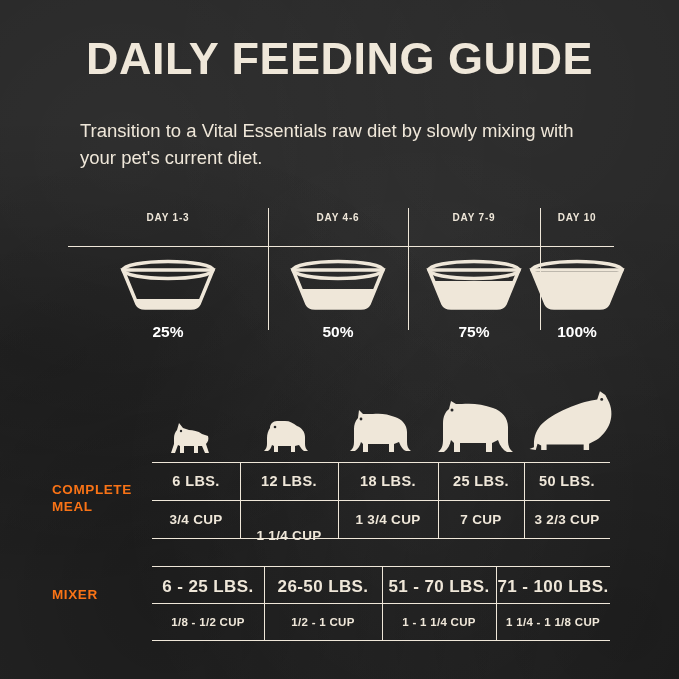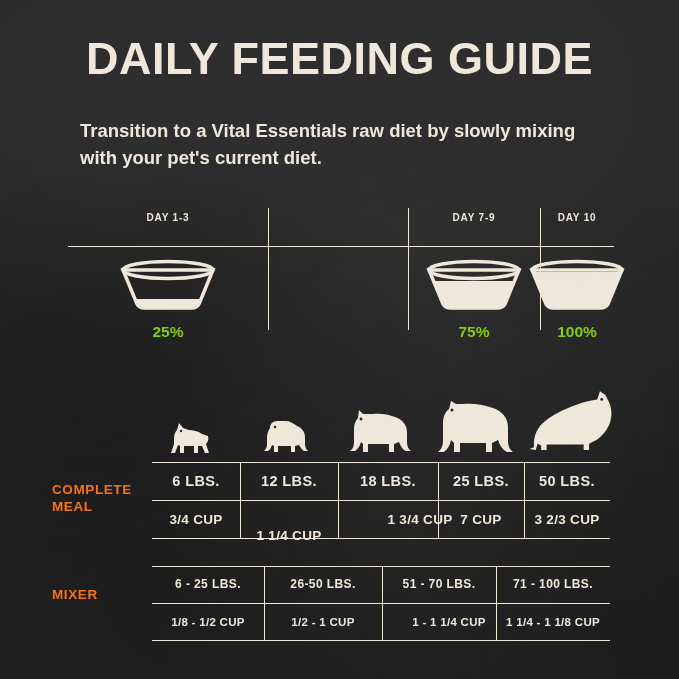--- a/index.html
+++ b/index.html
@@ -49,21 +49,21 @@
     letter-spacing: 0.5px;
     color: #EFE7D9;
   }
   .subtitle {
     position: absolute;
     left: 80px;
     width: 520px;
     top: 118px;
     font-size: 18.5px;
     line-height: 1.45;
-    font-weight: bold;
+    font-weight: normal;
     color: #EFE7D9;
   }
 
   
   .transition {
     position: absolute;
     left: 68px;
     top: 208px;
     width: 546px;
     height: 150px;
@@ -98,21 +98,21 @@
     align-items: center;
     justify-content: center;
   }
   .trans-pct {
     position: absolute;
     left: 0;
     right: 0;
     top: 115px;
     font-size: 15.5px;
     font-weight: bold;
-    color: #84cc16;
+    color: #ffffff;
   }
   .vdiv {
     position: absolute;
     top: 0;
     width: 0;
     border-left: 1.5px solid #EFE7D9;
     height: 122px;
   }
 
   
@@ -157,21 +157,21 @@
   .cell.top {
     font-size: 14.5px;
     font-weight: bold;
     letter-spacing: 0.4px;
   }
   .cell.bot {
     font-size: 13.5px;
     font-weight: bold;
     letter-spacing: 0.3px;
   }
-  .mix .cell.top { font-size: 12px; }
+  .mix .cell.top { font-size: 17px; }
   .mix .cell.bot { font-size: 11.5px; }
 </style>
 </head>
 <body>
 
 <div class="texture"></div>
 
 <div class="page">
 
   <div class="title">DAILY FEEDING GUIDE</div>
@@ -200,20 +200,38 @@
           </g>
 
           <path d="M10 14 L100 14 L86 48 Q84 52 78 52 L32 52 Q26 52 24 48 Z" fill="none" stroke="#EFE7D9" stroke-width="3.5"></path>
 
           <ellipse cx="55" cy="14" rx="45" ry="8.5" fill="none" stroke="#EFE7D9" stroke-width="3.5"></ellipse>
         </svg>
       </div>
       <div class="trans-pct">25%</div>
     </div>
 
+    <div class="trans-col" style="left:200px; width:140px;">
+      <div class="trans-day">DAY 4-6</div>
+      <div class="trans-bowl">
+        <svg width="110" height="58" viewBox="0 0 110 58">
+          <defs>
+            <clipPath id="bowlclip2">
+              <path d="M10 14 L100 14 L86 48 Q84 52 78 52 L32 52 Q26 52 24 48 Z"></path>
+            </clipPath>
+          </defs>
+          <g clip-path="url(#bowlclip2)">
+            <rect x="0" y="33" width="110" height="30" fill="#EFE7D9"></rect>
+          </g>
+          <path d="M10 14 L100 14 L86 48 Q84 52 78 52 L32 52 Q26 52 24 48 Z" fill="none" stroke="#EFE7D9" stroke-width="3.5"></path>
+          <ellipse cx="55" cy="14" rx="45" ry="8.5" fill="none" stroke="#EFE7D9" stroke-width="3.5"></ellipse>
+        </svg>
+      </div>
+      <div class="trans-pct">50%</div>
+    </div>
 
     <div class="trans-col" style="left:340px; width:132px;">
       <div class="trans-day">DAY 7-9</div>
       <div class="trans-bowl">
         <svg width="110" height="58" viewBox="0 0 110 58">
           <defs>
             <clipPath id="bowlclip3">
               <path d="M10 14 L100 14 L86 48 Q84 52 78 52 L32 52 Q26 52 24 48 Z"></path>
             </clipPath>
           </defs>
@@ -301,21 +319,21 @@
     <div class="vdiv" style="left:372px; top:0; height:76px;"></div>
 
     <div class="cell top" style="left:0;   top:11px; width:88px;">6 LBS.</div>
     <div class="cell top" style="left:88px; top:11px; width:98px;">12 LBS.</div>
     <div class="cell top" style="left:186px; top:11px; width:100px;">18 LBS.</div>
     <div class="cell top" style="left:286px; top:11px; width:86px;">25 LBS.</div>
     <div class="cell top" style="left:372px; top:11px; width:86px;">50 LBS.</div>
 
     <div class="cell bot" style="left:0;    top:50px; width:88px;">3/4 CUP</div>
     <div class="cell bot" style="left:88px; top:50px; width:98px;margin-top:16px;">1 1/4 CUP</div>
-    <div class="cell bot" style="left:186px; top:50px; width:100px;padding-left:32px;">1 3/4 CUP</div>
+    <div class="cell bot" style="left:186px; top:50px; width:100px;">1 3/4 CUP</div>
     <div class="cell bot" style="left:286px; top:50px; width:86px;">7 CUP</div>
     <div class="cell bot" style="left:372px; top:50px; width:86px;">3 2/3 CUP</div>
   </div>
 
   <div class="tbl-label" style="left:52px; top:587px; width:100px;">
     <span>MIXER</span>
   </div>
 
   <div class="tbl mix" style="left:152px; top:566px; width:458px; height:74px;">
     <div class="hline" style="left:0; top:0; width:458px;"></div>
@@ -326,17 +344,17 @@
     <div class="vdiv" style="left:230px; top:0; height:74px;"></div>
     <div class="vdiv" style="left:344px; top:0; height:74px;"></div>
 
     <div class="cell top" style="left:0;    top:11px; width:112px;">6 - 25 LBS.</div>
     <div class="cell top" style="left:112px; top:11px; width:118px;">26-50 LBS.</div>
     <div class="cell top" style="left:230px; top:11px; width:114px;">51 - 70 LBS.</div>
     <div class="cell top" style="left:344px; top:11px; width:114px;">71 - 100 LBS.</div>
 
     <div class="cell bot" style="left:0;    top:50px; width:112px;">1/8 - 1/2 CUP</div>
     <div class="cell bot" style="left:112px; top:50px; width:118px;">1/2 - 1 CUP</div>
-    <div class="cell bot" style="left:240px; top:50px; width:114px;">1 - 1 1/4 CUP</div>
+    <div class="cell bot" style="left:230px; top:50px; width:114px;">1 - 1 1/4 CUP</div>
     <div class="cell bot" style="left:344px; top:50px; width:114px;">1 1/4 - 1 1/8 CUP</div>
   </div>
 
 </div>
 
 </body></html>

